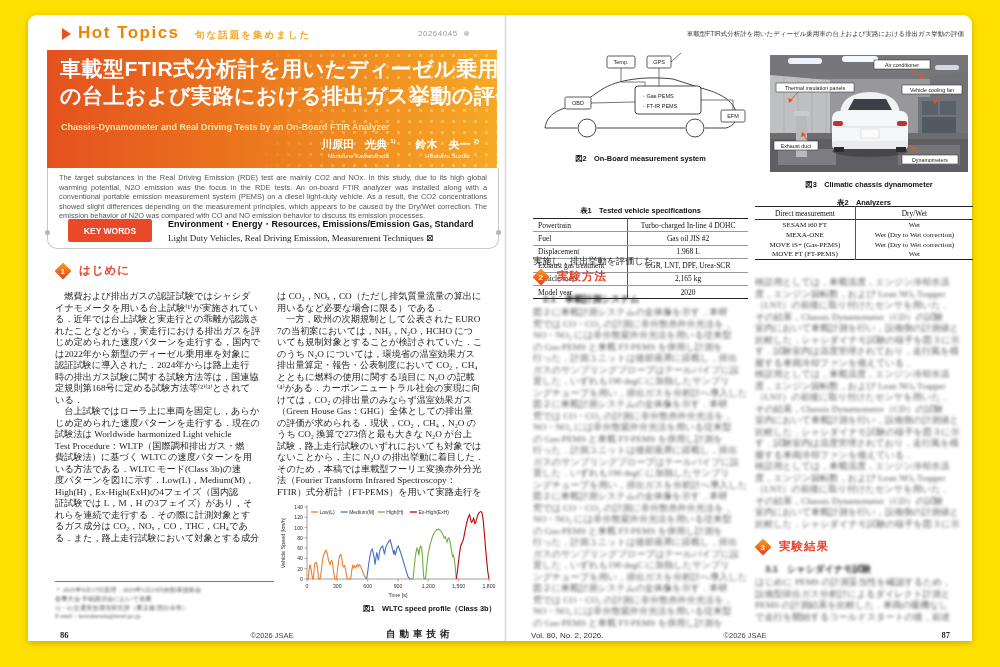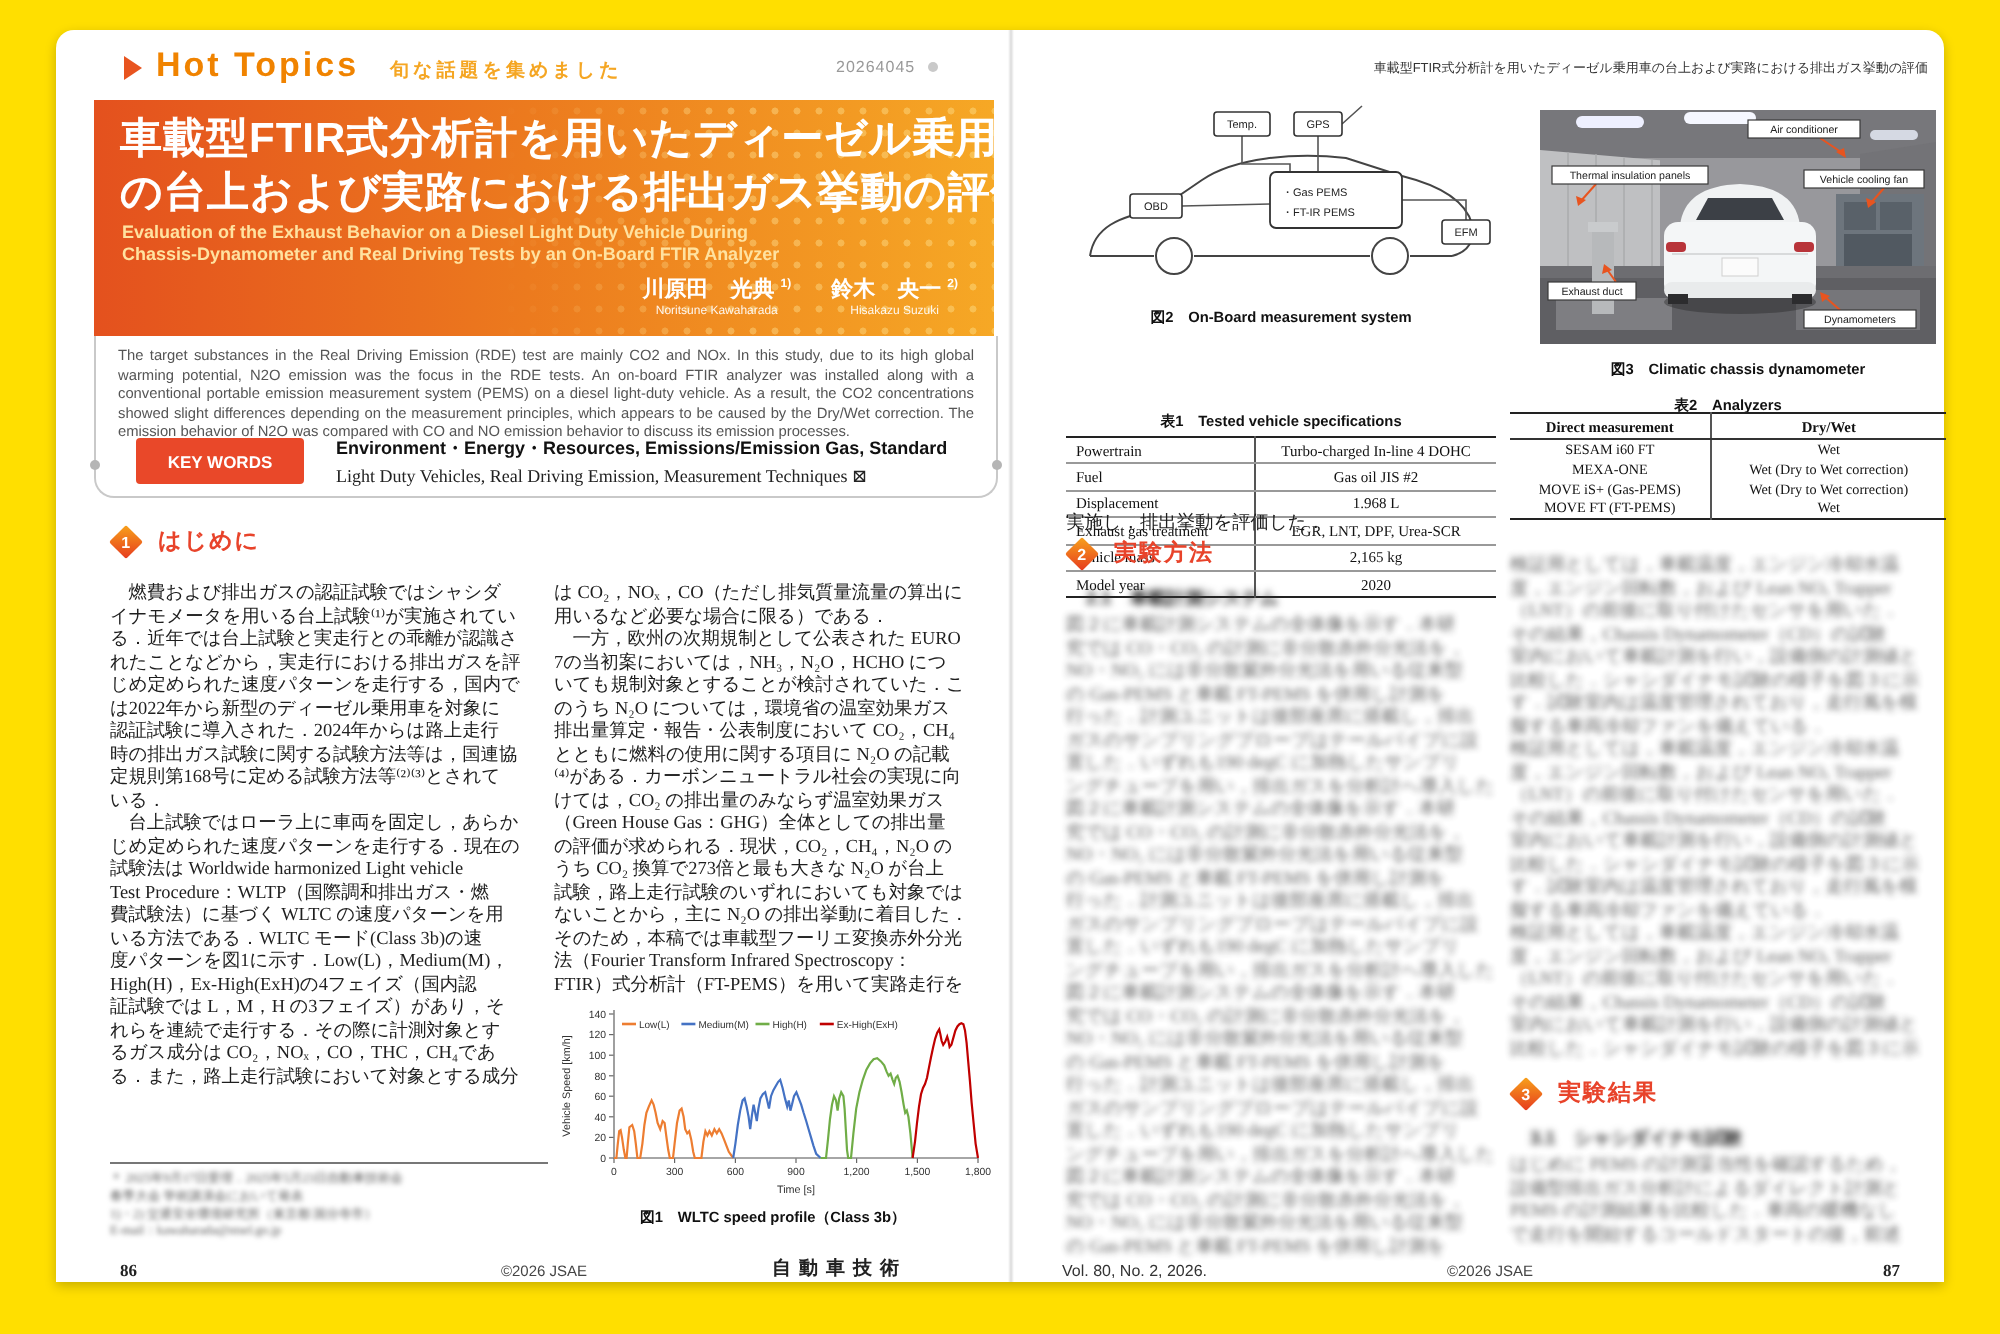--- a/index.html
+++ b/index.html
@@ -66,21 +66,21 @@
 
   
   .cap{font-weight:bold;font-size:7.4px;color:#111;text-align:center;}
   table{border-collapse:collapse;width:100%;font-family:"Liberation Serif","DejaVu Serif",serif;color:#111;}
   .spec{border-top:1.2px solid #222;border-bottom:1.2px solid #222;}
   .spec td{font-size:7.5px;padding:1.7px 5px;border-bottom:0.6px solid #999;}
   .spec tr:last-child td{border-bottom:none;}
   .spec td:first-child{text-align:left;border-right:0.7px solid #555;width:44%;}
   .spec td:last-child{text-align:center;}
   .an{border-top:1.2px solid #222;border-bottom:1.2px solid #222;}
-  .an th{font-size:7.4px;font-weight:bold;border-bottom:0.8px solid #333;padding:1.6px 2px;}
+  .an th{font-size:7.4px;font-weight:normal;border-bottom:0.8px solid #333;padding:1.6px 2px;}
   .an td{font-size:7.1px;padding:0.9px 2px;text-align:center;}
   .an th:first-child,.an td:first-child{border-right:0.7px solid #555;width:46%;}
 
   .runhead{font-size:6.5px;color:#333;white-space:nowrap;}
   .lead{font-family:"Liberation Serif","DejaVu Serif",serif;font-size:9.2px;color:#1e1e1e;}
   .foot{font-size:7.5px;color:#444;}
   .pageno{font-size:8.5px;font-weight:bold;color:#222;font-family:"Liberation Serif",serif;}
   .journal{font-size:9.5px;font-weight:bold;color:#222;letter-spacing:4px;}
   svg text{font-family:"Liberation Sans","DejaVu Sans",sans-serif;}
 </style>
@@ -95,21 +95,20 @@
       <div class="abs ht-arrow" style="left:34px;top:13px;"></div>
       <div class="abs ht-title" style="left:50px;top:8px;">Hot Topics</div>
       <div class="abs ht-sub" style="left:167px;top:14px;">旬な話題を集めました</div>
       <div class="abs ht-id" style="left:390px;top:14px;">20264045</div>
       <div class="abs dotc" style="left:436px;top:16px;"></div>
 
       <div class="abs titleblk">
         <div class="abs dots"></div>
         <div class="abs tj" style="left:13px;top:5px;">車載型FTIR式分析計を用いたディーゼル乗用車</div>
         <div class="abs tj" style="left:13px;top:32px;"><span>の台上および実路における排出ガス挙動の評価</span></div>
-        <div class="abs te" style="left:14px;top:61px;">Evaluation of the Exhaust Behavior on a Diesel Light Duty Vehicle During</div>
         <div class="abs te" style="left:14px;top:72px;">Chassis-Dynamometer and Real Driving Tests by an On-Board FTIR Analyzer</div>
         <div class="abs auth" style="right:18px;top:87px;">
           <div>
             <div class="nm"><span>川原田　光典</span>&nbsp;<sup>1)</sup></div>
             <div class="rm">Noritsune Kawaharada</div>
           </div>
           <div>
             <div class="nm"><span>鈴木　央一</span>&nbsp;<sup>2)</sup></div>
             <div class="rm">Hisakazu Suzuki</div>
           </div>
@@ -220,21 +219,21 @@
           <text x="42.5" y="16.9" font-size="5" fill="#333">Low(L)</text>
           <line x1="63.7" y1="15" x2="70.7" y2="15" stroke="#4472C4" stroke-width="1.3"></line>
           <text x="72.2" y="16.9" font-size="5" fill="#333">Medium(M)</text>
           <line x1="100.75" y1="15" x2="107.75" y2="15" stroke="#70AD47" stroke-width="1.3"></line>
           <text x="109.25" y="16.9" font-size="5" fill="#333">High(H)</text>
           <line x1="132.9" y1="15" x2="139.9" y2="15" stroke="#C00000" stroke-width="1.3"></line>
           <text x="141.4" y="16.9" font-size="5" fill="#333">Ex-High(ExH)</text>
           <text x="8" y="46" font-size="5.4" text-anchor="middle" fill="#333" transform="rotate(-90 8 46)">Vehicle Speed [km/h]</text>
           <text x="121" y="99.5" font-size="5.4" text-anchor="middle" fill="#333">Time [s]</text>
         </svg>
-      <div class="abs cap" style="left:249px;top:589px;width:219px;">図1　WLTC speed profile（Class 3b）</div>
+      <div class="abs cap" style="left:249px;top:589px;width:219px;text-align:right;">図1　WLTC speed profile（Class 3b）</div>
 
       <div class="abs rule" style="left:27px;top:566px;width:219px;"></div>
       <div class="abs fnote" style="left:27px;top:571px;width:219px;">
           <div>＊ 2025年9月17日受理．2025年5月23日自動車技術会</div>
           <div>春季大会 学術講演会において発表</div>
           <div>1)・2) 交通安全環境研究所（東京都 国分寺市）</div>
           <div>E-mail：kawaharada@ntsel.go.jp</div>
         </div>
 
       <div class="abs pageno" style="left:32px;top:615px;">86</div>

